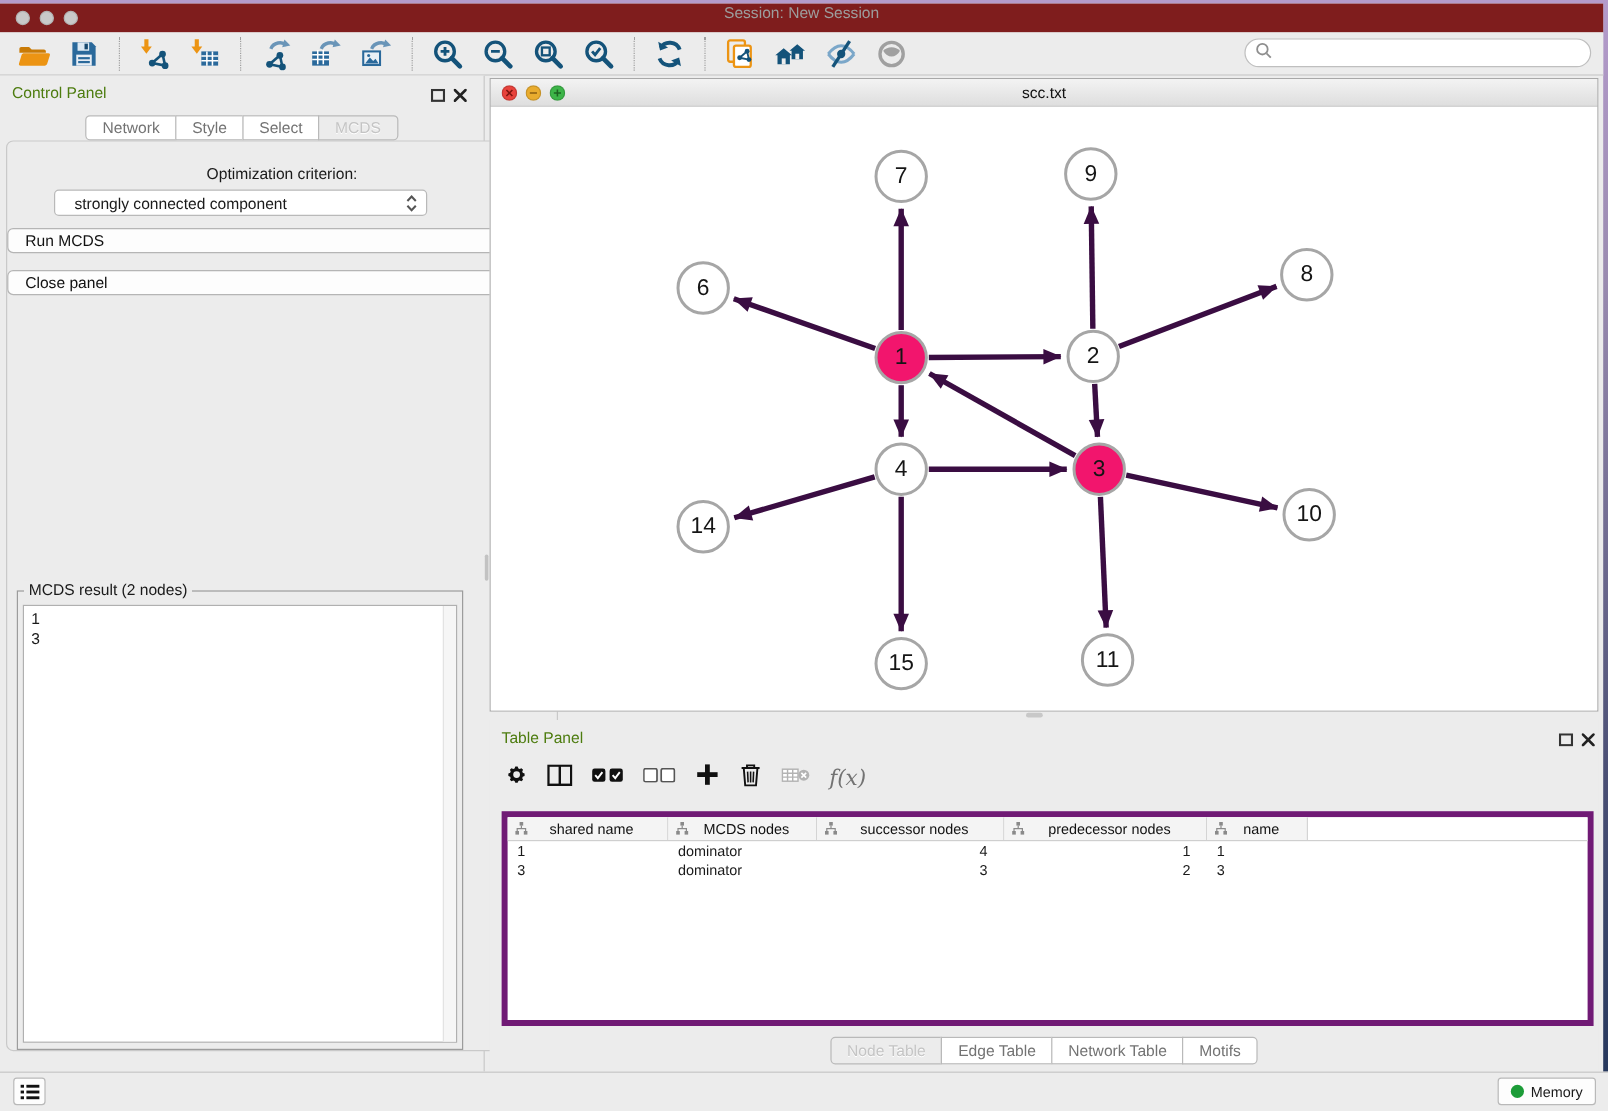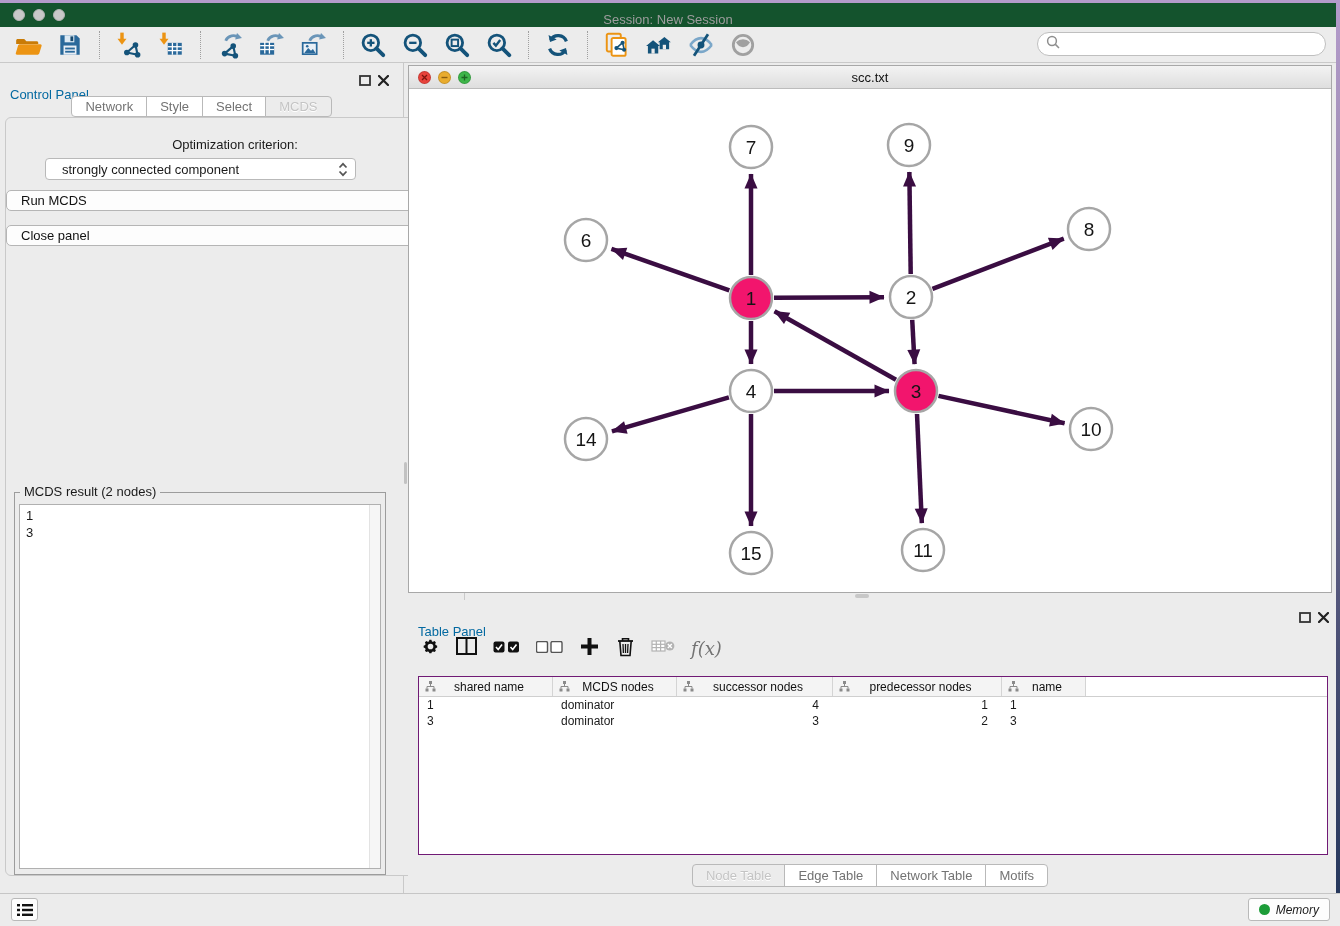--- a/index.html
+++ b/index.html
@@ -5,41 +5,41 @@
   * { margin:0; padding:0; box-sizing:border-box; }
   body { font-family:"Liberation Sans", sans-serif; background:#555; }
   .app { position:relative; width:1340px; height:926px; background:#ececec; overflow:hidden;
          font-family:"Liberation Sans", sans-serif; color:#1a1a1a; }
   .edge-top { position:absolute; left:0; top:0; width:1340px; height:3px; background:#b49bcb; }
   .edge-right { position:absolute; right:0; top:0; width:4px; height:926px;
                 background:linear-gradient(#b49bcb, #9a8bb0 25%, #4a4f74 70%, #22355a); }
 
   
   .mac-titlebar { position:absolute; left:0; top:3px; right:4px; height:24px; display:flex;
-                  align-items:flex-end; justify-content:center; background:#14532d; }
+                  align-items:flex-start; justify-content:center; background:#7f1d1d; }
   .mac-lights { position:absolute; left:13px; top:6px; display:flex; gap:8px; }
   .mac-light { width:12px; height:12px; border-radius:50%; background:#c9c9c9; border:1px solid #b3b3b3; }
   .mac-title { font-size:13px; color:#9d9d9d; }
 
   
   .main-toolbar { position:absolute; top:27px; left:0; right:4px; height:36px; display:flex;
                   align-items:center; padding-left:7px; background:#ececec; border-bottom:1px solid #c9c9c9; }
   .tb-btn { width:30px; height:30px; margin:0 6px; display:flex; align-items:center; justify-content:center; }
   .tb-btn svg { display:block; }
   .tb-sep { width:1px; height:28px; border-left:1px dotted #9f9f9f; margin:0 8px; }
   .search-box { position:absolute; right:10px; top:5px; width:289px; height:24px; background:#fff;
                 border:1px solid #bfbfbf; border-radius:12px; display:flex; align-items:center; padding-left:8px; }
   .search-box input { border:none; outline:none; flex:1; height:20px; font-size:13px; background:transparent;
                       font-family:"Liberation Sans", sans-serif; }
 
   
   .control-panel { position:absolute; left:0; top:63px; width:404px; height:830px;
                    background:#ececec; border-right:1px solid #c9c9c9; }
   .panel-header { position:relative; height:26px; }
-  .panel-title { position:absolute; left:10px; top:24px; font-size:13px; color:#0369a1; }
+  .panel-title { position:absolute; left:10px; top:7px; font-size:13px; color:#4d7c0f; }
   .float-btn { position:absolute; top:9px; }
   .close-btn { position:absolute; top:9px; }
   .cp-tabs { position:absolute; top:33px; left:0; width:100%; display:flex; justify-content:center; }
   .tab { height:21px; line-height:19px; padding:0 13px; font-size:13px; background:#fff;
          border:1px solid #b9b9b9; margin-left:-1px; color:#737373; }
   .tab:first-child { border-radius:4px 0 0 4px; margin-left:0; }
   .tab:last-child { border-radius:0 4px 4px 0; }
   .tab-active { background:#ececec; color:#c4c4c4; text-shadow:0 1px 0 #fff; }
   .cp-content { position:absolute; left:5px; top:54px; width:460px; height:759px;
                 border:1px solid #c9c9c9; border-radius:6px; background:#ececec; }
@@ -77,35 +77,35 @@
   .light-green { background:#3db549; }
   .nw-title { font-size:13px; color:#111; }
   .nw-canvas { position:relative; width:922px; height:503px; background:#fff; }
 
   
   .table-panel { position:absolute; left:408px; top:600px; width:924px; height:293px; background:#ececec; }
   .tp-toolbar { position:absolute; left:12px; top:28px; height:40px; display:flex; align-items:center; gap:16px; }
   .tp-btn { display:flex; align-items:center; justify-content:center; min-width:20px; height:26px; }
   .fx { font-family:"DejaVu Serif", serif; font-style:italic; color:#737373; font-size:18px; }
   .data-table { position:absolute; left:10px; top:76px; width:910px; height:179px; background:#fff;
-                border:1px solid #701a75; overflow:hidden; }
+                border:5px solid #701a75; overflow:hidden; }
   .dt-header { display:flex; height:20px; border-bottom:1px solid #cfcfcf; background:#fff; }
   .dt-hcell { display:flex; align-items:center; background:#f4f4f4; border-right:1px solid #d4d4d4;
               font-size:12px; color:#111; padding-left:6px; }
   .dt-hcell .hlabel { flex:1; text-align:center; padding-right:10px; }
   .dt-row { display:flex; height:16px; font-size:12px; align-items:center; }
   .dt-cell { overflow:hidden; white-space:nowrap; }
   .al-l { text-align:left; padding-left:8px; }
   .al-r { text-align:right; padding-right:14px; }
   .tp-tabs { position:absolute; left:0; width:100%; top:264px; display:flex; justify-content:center; }
   .tp-tabs .tab { height:23px; line-height:21px; }
 
   
   .status-bar { position:absolute; left:0; top:893px; width:1340px; height:33px; background:#ececec;
-                border-top:1px solid #c6c6c6;font-style:italic; }
+                border-top:1px solid #c6c6c6; }
   .sb-list-btn { position:absolute; left:11px; top:4px; width:27px; height:23px; background:#fdfdfd;
                  border:1px solid #b9b9b9; border-radius:3px; display:flex; align-items:center; justify-content:center; }
   .sb-memory-btn { position:absolute; right:10px; top:4px; height:23px; padding:0 10px; background:#fdfdfd;
                    border:1px solid #b9b9b9; border-radius:3px; display:flex; align-items:center; gap:6px; font-size:12px; }
   .mem-dot { width:11px; height:11px; border-radius:50%; background:#1c9c38; }
 </style>
 </head>
 <body>
 
 <div class="app">

